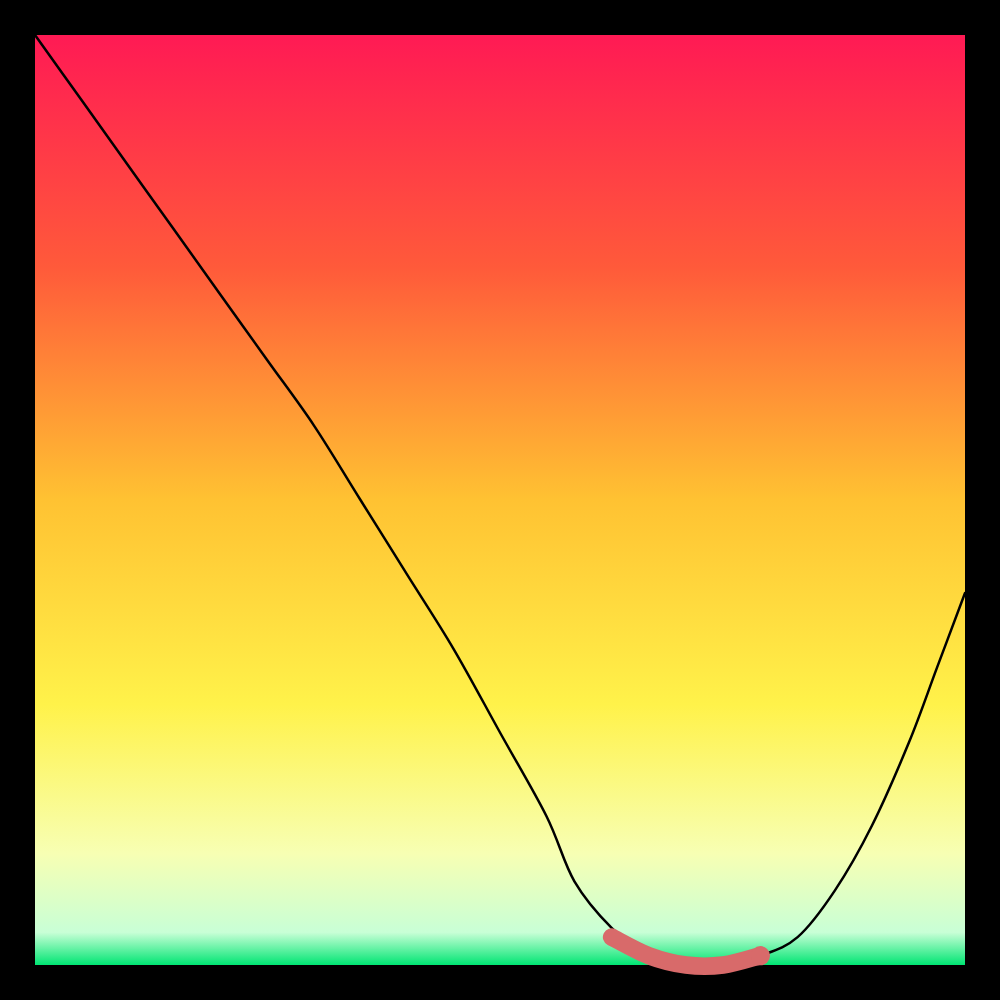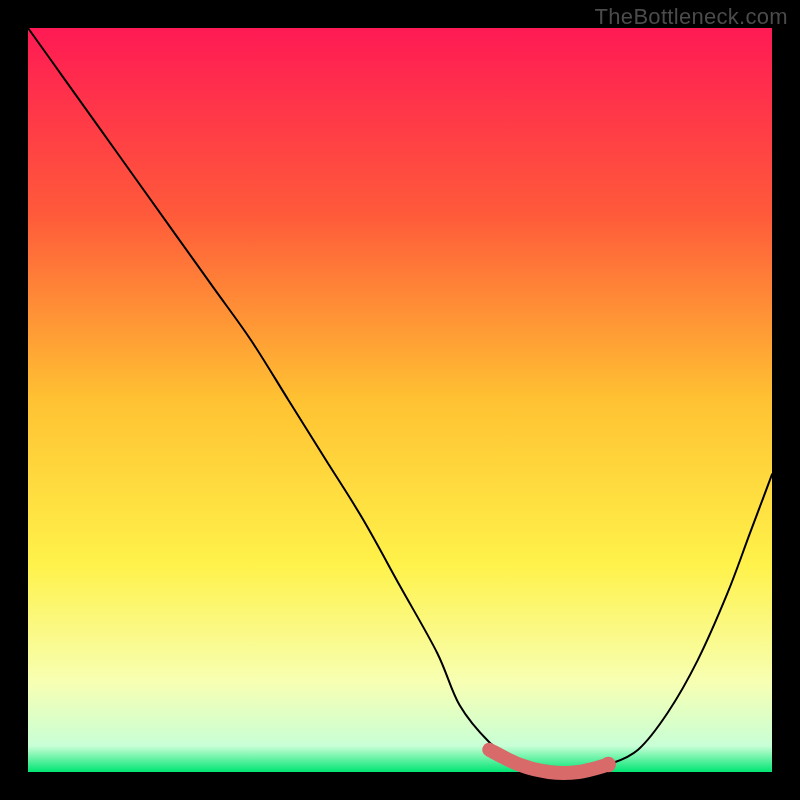--- a/index.html
+++ b/index.html
@@ -30,21 +30,20 @@
   svg {
     position: absolute;
     top: 0;
     left: 0;
   }
 </style>
 </head>
 <body>
 
 <div class="stage">
-  <div class="watermark">TheBottleneck.com</div>
   <svg id="chart-svg" width="800" height="800" viewBox="0 0 800 800">
       <defs>
         <linearGradient id="bg-grad" x1="0" y1="0" x2="0" y2="1">
           <stop offset="0%" stop-color="#ff1a54"></stop>
           <stop offset="25%" stop-color="#ff5a3a"></stop>
           <stop offset="50%" stop-color="#ffc232"></stop>
           <stop offset="72%" stop-color="#fff24a"></stop>
           <stop offset="88%" stop-color="#f7ffb3"></stop>
           <stop offset="96.5%" stop-color="#c8ffd6"></stop>
           <stop offset="100%" stop-color="#00e573"></stop>

